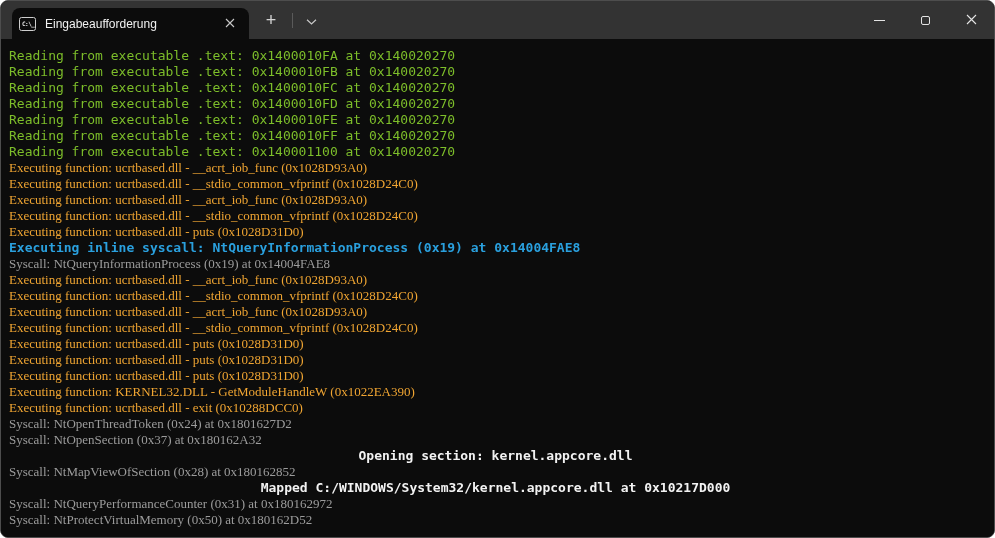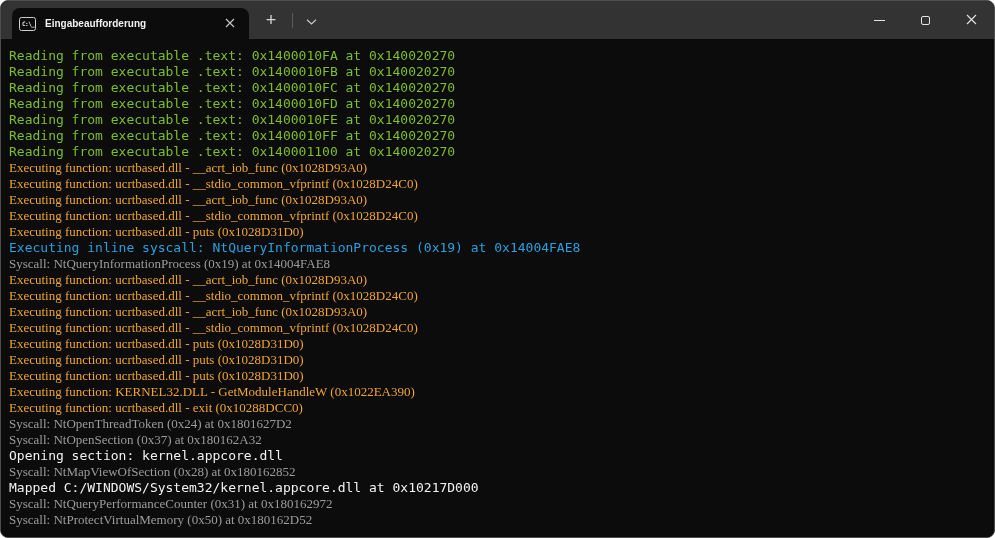--- a/index.html
+++ b/index.html
@@ -33,21 +33,21 @@
     background:#0c0c0c;
     display:flex;align-items:center;justify-content:flex-start;
     padding-left:2px;
   }
   .cmd-icon-text{
     font-family:"DejaVu Sans Mono",monospace;
     font-size:6px;line-height:1;font-weight:bold;
     color:#e8e8e8;letter-spacing:-0.5px;white-space:nowrap;
   }
   .tab-label{
-    font-size:10px;font-weight:bold;
+    font-size:12px;font-weight:normal;
     color:var(--tab-text,#F2F2F2);
     white-space:nowrap;overflow:hidden;
   }
   .tab-close{
     margin-left:auto;width:22px;height:22px;border-radius:4px;
     display:flex;align-items:center;justify-content:center;
   }
   .newtab{
     position:absolute;left:256px;top:5px;width:28px;height:28px;border-radius:4px;
     color:#d4d4d4;font-family:"Liberation Sans",sans-serif;
@@ -74,26 +74,26 @@
   
   .terminal{
     flex:1;overflow:hidden;
     padding:9px 12px 0 8px;
     background:var(--terminal-bg,#0C0C0C);
     font-family:"DejaVu Sans Mono","Liberation Mono",monospace;
     font-size:13px;line-height:16px;
     white-space:pre;
   }
   .line{height:16px;}
-  .bold{font-weight:normal;}
+  .bold{font-weight:bold;}
   .c-green {color:var(--green,#7DBE2A);}
   .c-orange{color:var(--orange,#F0A532);font-family:Liberation Serif, serif;}
   .c-blue  {color:var(--blue,#2AA0DE);}
   .c-gray  {color:var(--gray,#9C9C9C);font-family:Liberation Serif, serif;}
-  .c-white {color:var(--white,#F2F2F2);}
+  .c-white {color:var(--white,#F2F2F2);text-align:center;}
 </style>
 </head>
 <body>
 
 <div class="window">
 
   <div class="titlebar">
 
     <div class="tab">
       <span class="cmd-icon">

